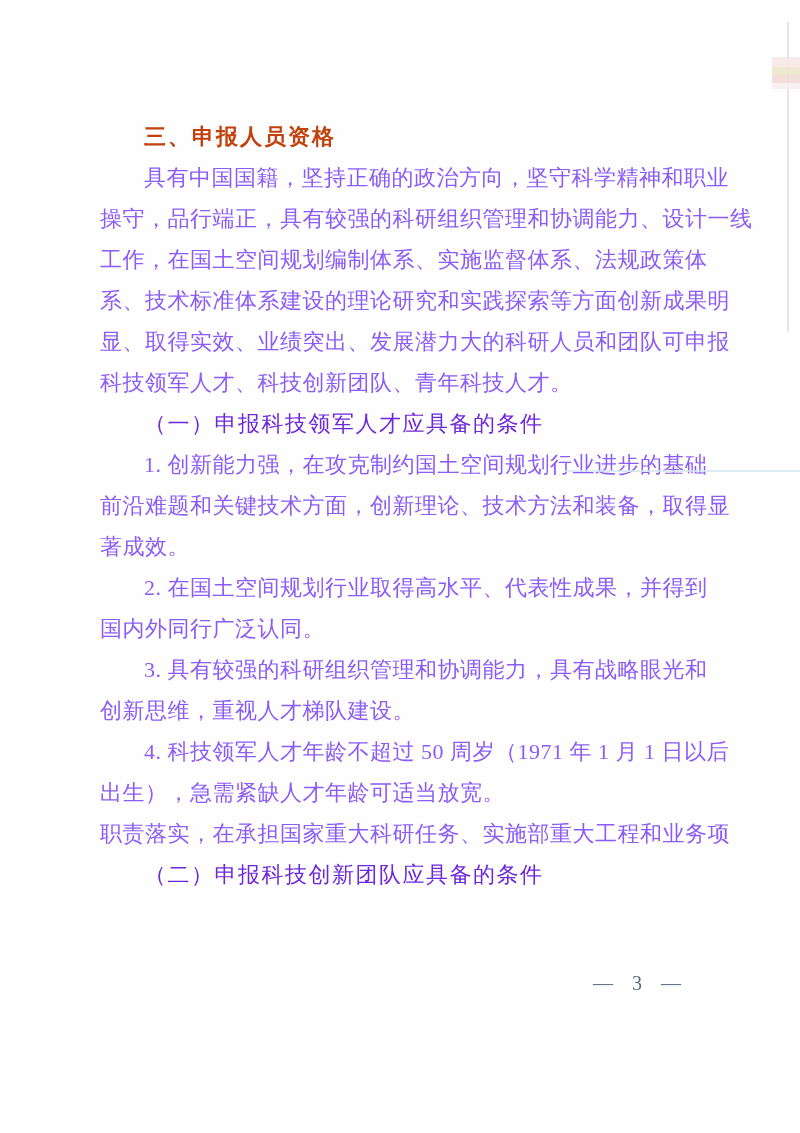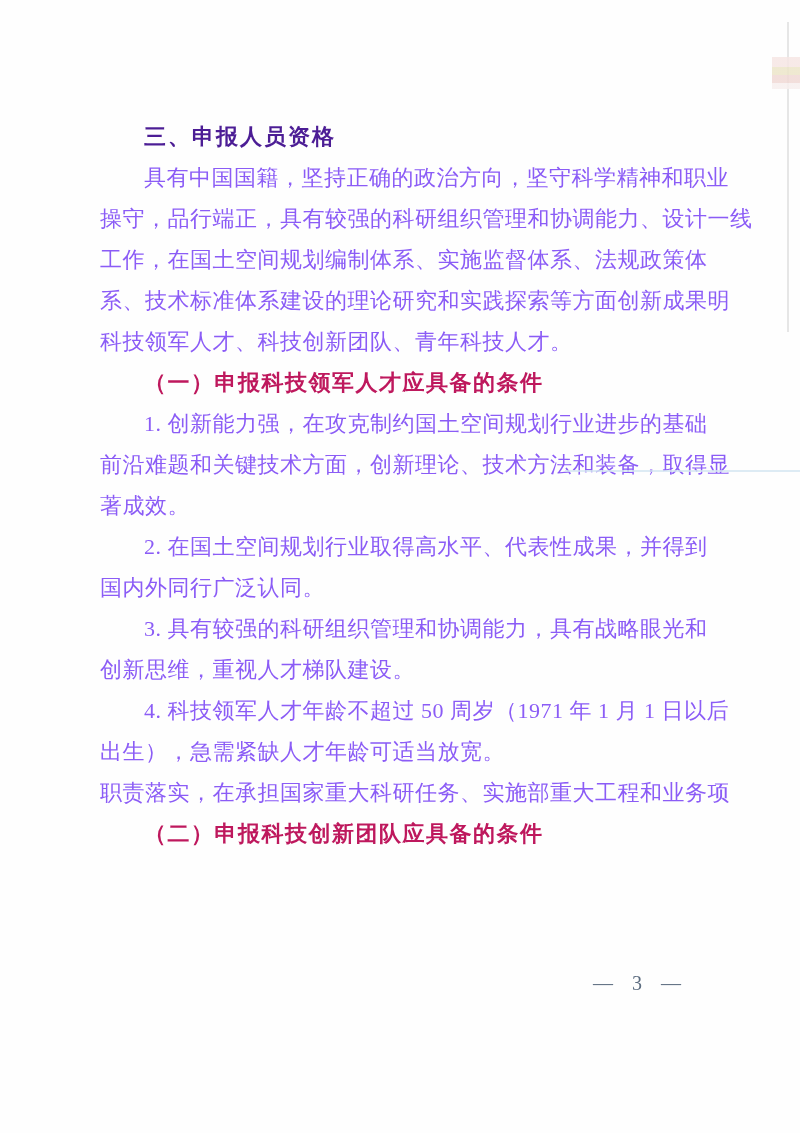--- a/index.html
+++ b/index.html
@@ -23,26 +23,26 @@
     font-size: 22px;
     letter-spacing: 0.5px;
     color: #8b5cf6;
     white-space: nowrap;
     font-family: "Liberation Serif", serif;
   }
   .line.indent { padding-left: 44px; }
   .line.heading1 {
     font-family: "Liberation Sans", sans-serif;
     font-weight: bold;
-    color: #4c1d95;
+    color: #c2410c;
     letter-spacing: 2px;
   }
   .line.heading2 {
-    font-weight: bold;
-    color: #be185d;
+    font-weight: normal;
+    color: #6d28d9;
     letter-spacing: 1.5px;
   }
   .page-number {
     position: absolute;
     top: 972px;
     right: 112px;
     font-size: 20px;
     letter-spacing: 7px;
     color: #5d6d80;
     font-family: "Liberation Serif", serif;
@@ -80,20 +80,21 @@
 </head>
 <body>
 
 <div class="page">
   <div class="content" id="lines-container">
       <div class="line heading1 indent">三、申报人员资格</div>
       <div class="line body indent">具有中国国籍，坚持正确的政治方向，坚守科学精神和职业</div>
       <div class="line body">操守，品行端正，具有较强的科研组织管理和协调能力、设计一线</div>
       <div class="line body">工作，在国土空间规划编制体系、实施监督体系、法规政策体</div>
       <div class="line body">系、技术标准体系建设的理论研究和实践探索等方面创新成果明</div>
+      <div class="line body">显、取得实效、业绩突出、发展潜力大的科研人员和团队可申报</div>
       <div class="line body">科技领军人才、科技创新团队、青年科技人才。</div>
       <div class="line heading2 indent">（一）申报科技领军人才应具备的条件</div>
       <div class="line body indent">1. 创新能力强，在攻克制约国土空间规划行业进步的基础</div>
       <div class="line body">前沿难题和关键技术方面，创新理论、技术方法和装备，取得显</div>
       <div class="line body">著成效。</div>
       <div class="line body indent">2. 在国土空间规划行业取得高水平、代表性成果，并得到</div>
       <div class="line body">国内外同行广泛认同。</div>
       <div class="line body indent">3. 具有较强的科研组织管理和协调能力，具有战略眼光和</div>
       <div class="line body">创新思维，重视人才梯队建设。</div>
       <div class="line body indent">4. 科技领军人才年龄不超过 50 周岁（1971 年 1 月 1 日以后</div>

